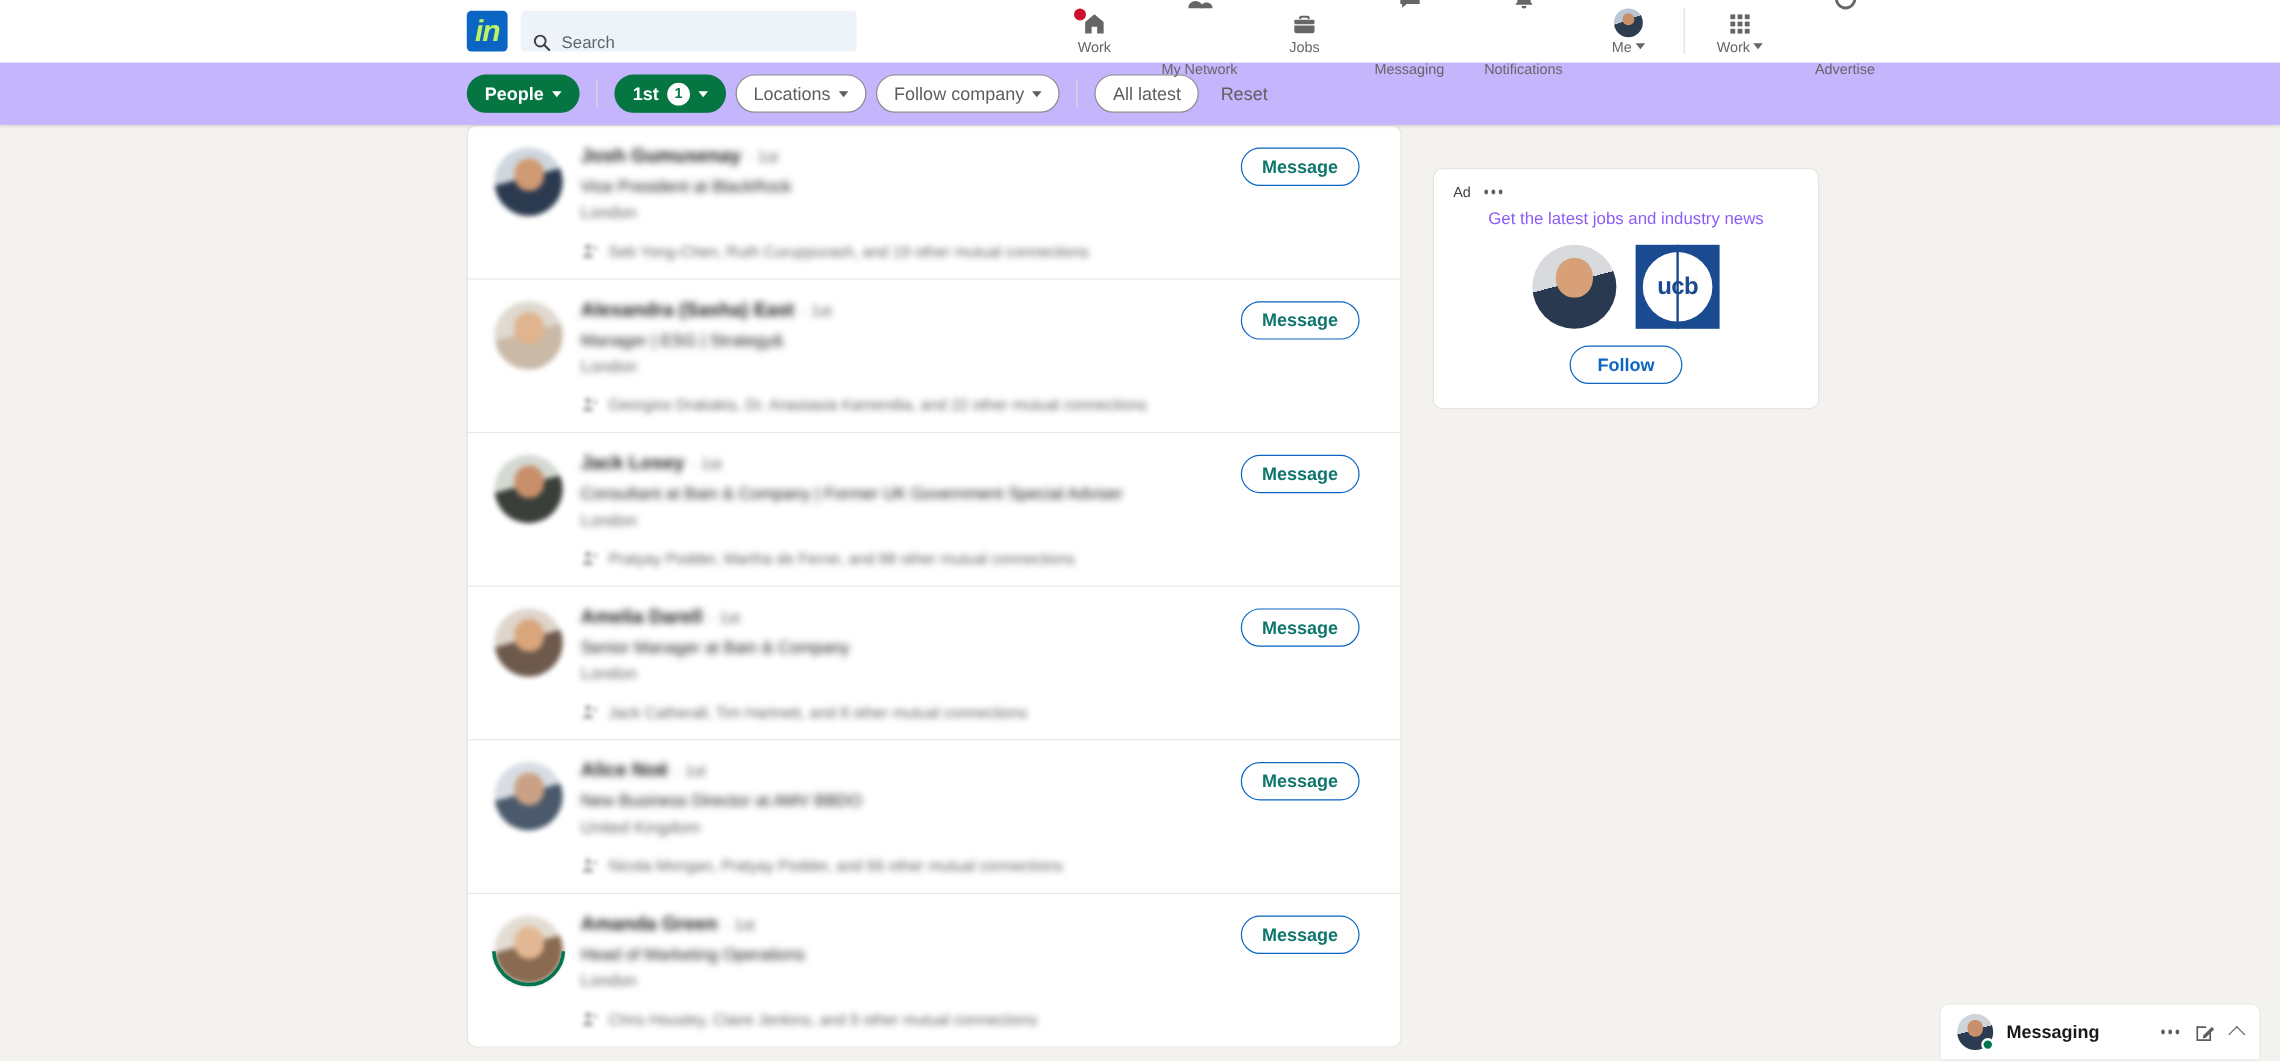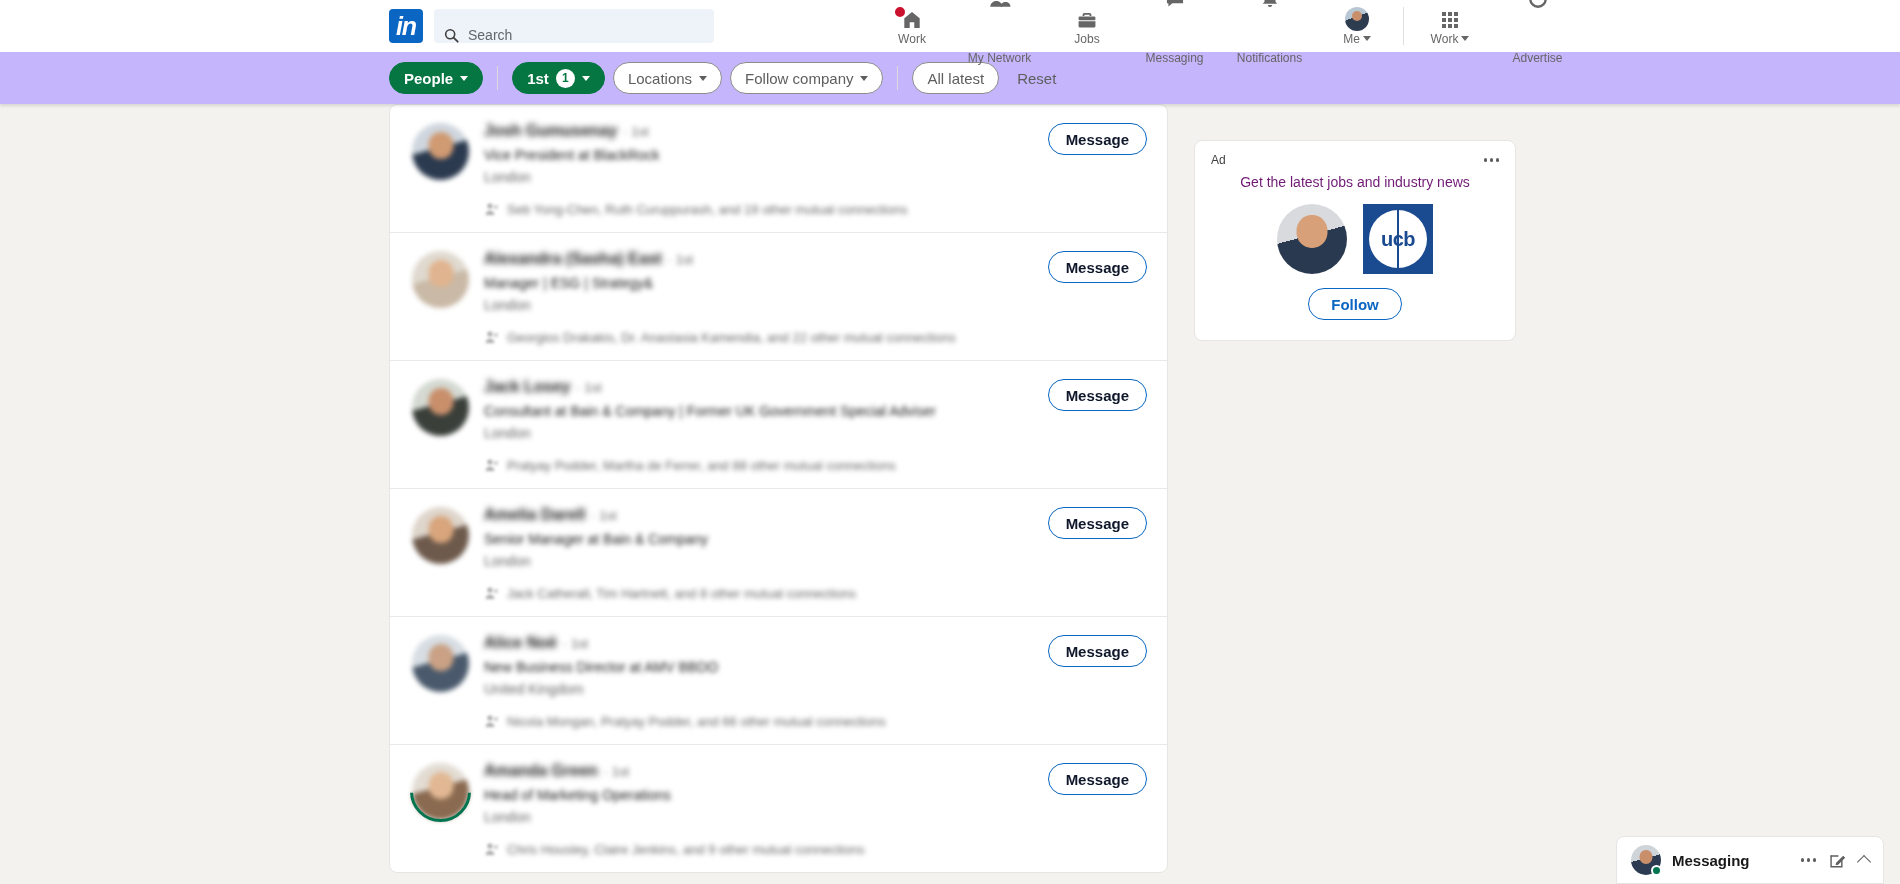--- a/index.html
+++ b/index.html
@@ -14,21 +14,21 @@
   .nav {
     position: absolute; top: 0; left: 0;
     width: 1900px; height: 52px;
     background: #ffffff;
     display: flex; align-items: center;
     z-index: 40;
   }
   .nav-left { display: flex; align-items: center; margin-left: 389px; }
   .li-logo {
     width: 34px; height: 34px; border-radius: 4px;
-    background: #0a66c2; color: #ffffff;
+    background: #0a66c2; color: #bef264;
     font-size: 25px; font-weight: bold; font-style: italic;
     display: flex; align-items: center; justify-content: center;
     letter-spacing: -1px; line-height: 1;
     font-family: "Liberation Sans", sans-serif;
   }
   .search-box {
     margin-left: 11px;
     width: 280px; height: 34px;
     background: #edf3f8; border-radius: 4px;
     display: flex; align-items: flex-end; padding: 0 10px;
@@ -136,38 +136,38 @@
     filter: blur(2.9px); user-select: none;
   }
   .r-loc {
     font-size: 14px; color: #666666; margin-top: 6px;
     filter: blur(2.7px); user-select: none;
   }
   .r-mutual-row { display: flex; align-items: center; gap: 7px; margin-top: 16px; }
   .mutual-ico { width: 16px; height: 16px; flex: 0 0 16px; filter: blur(1.6px); opacity: .75; }
   .r-mutual { font-size: 13px; color: #666666; filter: blur(2.5px); user-select: none; }
   .msg-btn {
-    position: absolute; right: 20px; top: 18px;
+    position: absolute; right: 34px; top: 18px;
     height: 32px; padding: 0 17px; border-radius: 16px;
-    border: 1.6px solid #0a66c2; background: #fff; color: #0f172a;
+    border: 1.6px solid #0a66c2; background: #fff; color: #0f766e;
     font-size: 15px; font-weight: 600; cursor: pointer;
     font-family: "Liberation Sans", sans-serif;
   }
 
   
   .ad-col { position: absolute; left: 1194px; top: 36px; width: 322px; }
   .ad-card {
     background: #fff; border: 1px solid #e6e5e3; border-radius: 8px;
     padding: 12px 16px 20px; text-align: center;
   }
-  .ad-top { display: flex; align-items: center; justify-content: space-between; gap: 11px; }
+  .ad-top { display: flex; align-items: center; justify-content: flex-start; gap: 11px; }
   .ad-tag { font-size: 12px; color: #404040; }
   .dots { display: flex; gap: 2.5px; cursor: pointer; }
   .dots i { width: 3.5px; height: 3.5px; border-radius: 50%; background: #5e5e5e; display: block; }
-  .ad-sub { font-size: 14px; color: #701a75; margin-top: 7px; }
+  .ad-sub { font-size: 14px; color: #8b5cf6; margin-top: 7px; }
   .ad-imgs { display: flex; align-items: center; justify-content: center; gap: 16px; margin-top: 14px; }
   .ad-face {
     width: 70px; height: 70px; border-radius: 50%;
     background: linear-gradient(165deg,#d8dade 0 45%, #29394f 45% 100%);
     position: relative; overflow: hidden;
   }
   .ad-face::after {
     content:""; position:absolute; left:50%; top:16%;
     width:31px; height:33px; border-radius:48%;
     background:#d8a078; transform:translateX(-50%);

